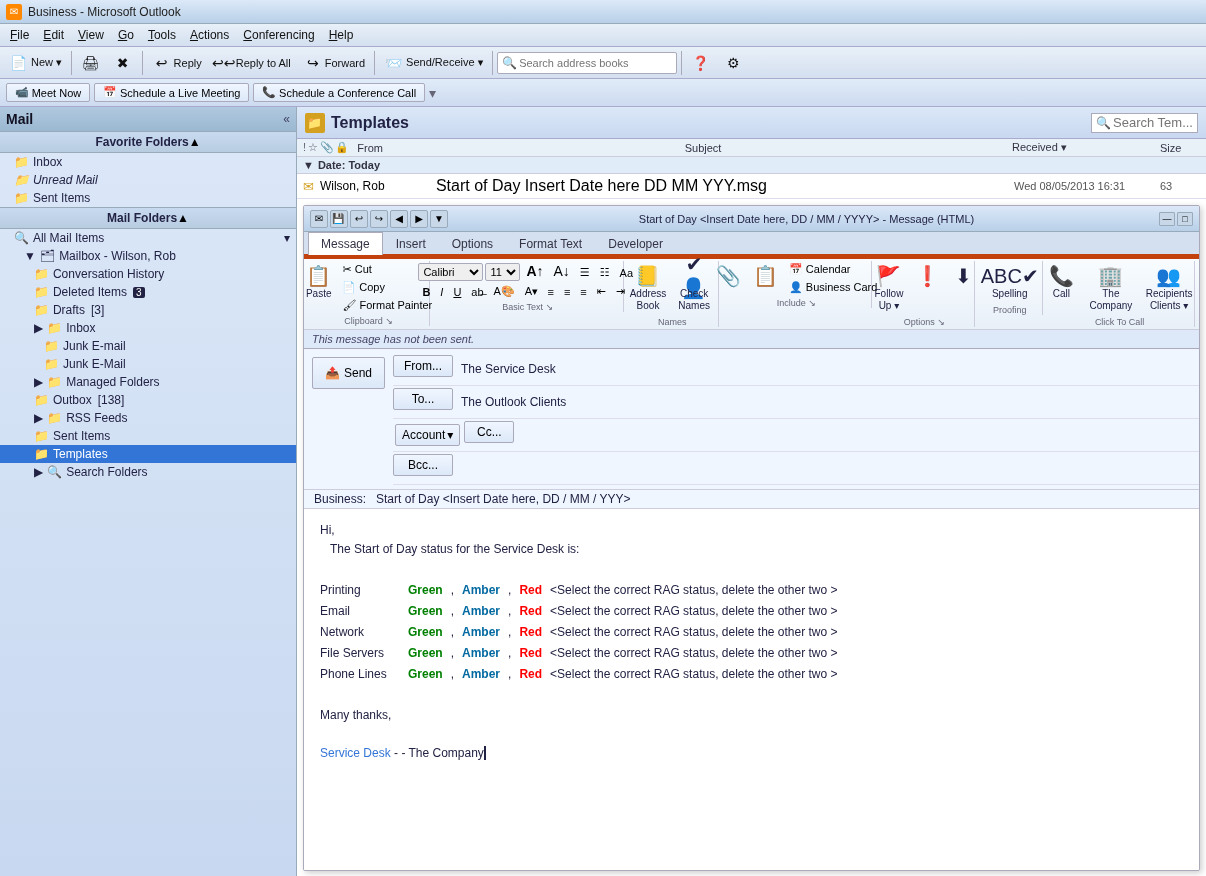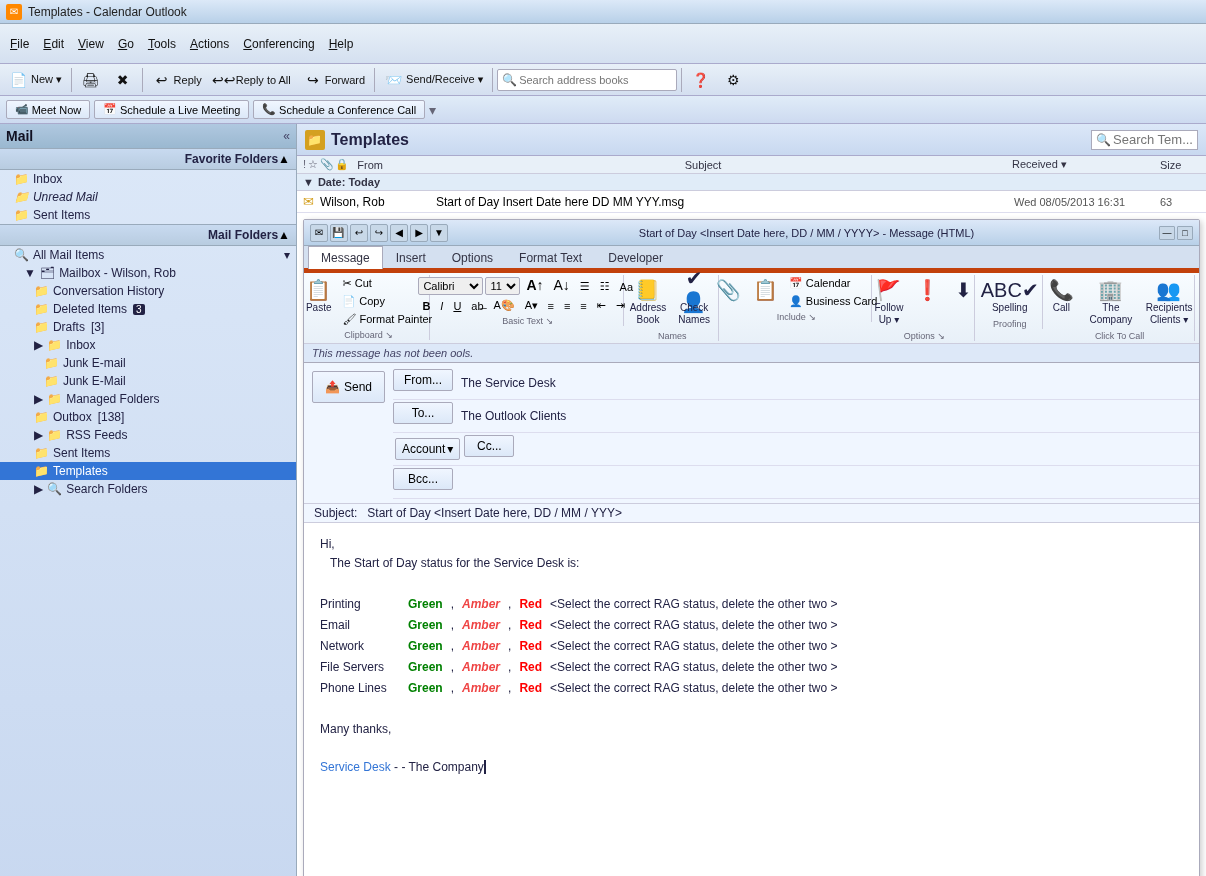--- a/index.html
+++ b/index.html
@@ -4,21 +4,21 @@
   <style>
     * { box-sizing: border-box; margin: 0; padding: 0; }
     body { font-family: 'Segoe UI', Tahoma, Arial, sans-serif; font-size: 12px; background: #d4e0f0; overflow: hidden; width: 1206px; height: 876px; }
 
     
     .title-bar { background: linear-gradient(to bottom, #dce9f8, #b8d0e8); padding: 3px 6px; display: flex; align-items: center; gap: 6px; border-bottom: 1px solid #9ab; height: 24px; }
     .title-bar-icon { width: 16px; height: 16px; background: #f80; border-radius: 2px; display: flex; align-items: center; justify-content: center; color: white; font-size: 10px; }
     .title-bar-text { font-size: 12px; color: #222; }
 
     
-    .menu-bar { background: linear-gradient(to bottom, #e8f0f8, #d4e0f0); padding: 10px 4px; display: flex; gap: 2px; border-bottom: 1px solid #aac; height: 40px; align-items: center; }
+    .menu-bar { background: linear-gradient(to bottom, #e8f0f8, #d4e0f0); padding: 10px 4px; display: flex; gap: 2px; border-bottom: 1px solid #aac; height: 23px; align-items: center; }
     .menu-item { padding: 2px 6px; font-size: 12px; color: #111; cursor: pointer; border-radius: 2px; }
     .menu-item span { text-decoration: underline; }
 
     
     .toolbar { background: linear-gradient(to bottom, #e8f0f8, #d4dff0); padding: 2px 4px; display: flex; align-items: center; gap: 2px; border-bottom: 1px solid #aac; height: 32px; flex-wrap: nowrap; }
     .toolbar-btn { display: flex; align-items: center; gap: 2px; padding: 2px 4px; border: 1px solid transparent; border-radius: 2px; cursor: pointer; font-size: 11px; color: #111; background: transparent; white-space: nowrap; }
     .toolbar-icon { width: 20px; height: 20px; display: flex; align-items: center; justify-content: center; font-size: 14px; }
     .toolbar-separator { width: 1px; height: 24px; background: #aab; margin: 0 2px; }
     .search-bar { display: flex; align-items: center; background: white; border: 1px solid #aab; border-radius: 2px; padding: 1px 4px; gap: 2px; height: 22px; width: 180px; }
     .search-input { border: none; outline: none; font-size: 11px; width: 140px; }
@@ -29,21 +29,21 @@
 
     
     .main-layout { display: flex; height: calc(876px - 24px - 22px - 32px - 28px); }
 
     
     .sidebar { width: 297px; background: linear-gradient(to bottom, #dce8f8, #c8d8f0); border-right: 1px solid #9ab; display: flex; flex-direction: column; overflow-y: auto; }
     .sidebar-header { display: flex; align-items: center; justify-content: space-between; padding: 4px 6px; background: linear-gradient(to bottom, #b0c8e0, #9ab8d0); }
     .sidebar-title { font-size: 14px; font-weight: bold; color: #112; }
     .sidebar-collapse { color: #446; font-size: 12px; cursor: pointer; }
 
-    .sidebar-section-header { display: flex; align-items: center; justify-content: flex-end; padding: 3px 6px; background: linear-gradient(to bottom, #c8daf0, #b8cce0); border-top: 1px solid #9ab; border-bottom: 1px solid #9ab; }
+    .sidebar-section-header { display: flex; align-items: center; justify-content: center; padding: 3px 6px; background: linear-gradient(to bottom, #c8daf0, #b8cce0); border-top: 1px solid #9ab; border-bottom: 1px solid #9ab; }
     .sidebar-section-title { font-size: 12px; font-weight: bold; color: #224; }
 
     .sidebar-item { display: flex; align-items: center; gap: 4px; padding: 2px 6px; cursor: pointer; color: #224; font-size: 12px; }
     .sidebar-item.selected { background: #3375d6; color: white; }
     .sidebar-item-indent1 { padding-left: 14px; }
     .sidebar-item-indent2 { padding-left: 24px; }
     .sidebar-item-indent3 { padding-left: 34px; }
     .sidebar-item-indent4 { padding-left: 44px; }
     .folder-icon { color: #d4a020; }
     .italic-text { font-style: italic; }
@@ -64,21 +64,21 @@
     .email-list-header-icons { display: flex; gap: 2px; color: #667; }
     .email-list-col { flex: 1; }
     .received-col { width: 140px; }
     .size-col { width: 40px; }
 
     .date-group { padding: 2px 6px; background: #e0ecf8; border-bottom: 1px solid #ccd; font-size: 11px; font-weight: bold; color: #334; display: flex; align-items: center; gap: 4px; }
 
     .email-row { display: flex; align-items: center; padding: 3px 6px; border-bottom: 1px solid #dde; cursor: pointer; gap: 6px; }
     .email-row-icon { font-size: 13px; color: #d4a020; }
     .email-from { width: 110px; font-size: 12px; }
-    .email-subject { flex: 1; font-size: 12px; }
+    .email-subject { flex: 1; font-size: 16px; }
     .email-received { width: 140px; font-size: 11px; color: #555; }
     .email-size { width: 40px; font-size: 11px; color: #555; }
 
     
     .message-window { margin: 6px; border: 1px solid #aab; border-radius: 2px; background: #f0f6ff; box-shadow: 2px 2px 6px rgba(0,0,0,0.2); flex: 1; overflow: hidden; display: flex; flex-direction: column; }
 
     
     .msg-title-bar { background: linear-gradient(to bottom, #dce8f8, #b8d0e8); padding: 3px 6px; display: flex; align-items: center; gap: 4px; border-bottom: 1px solid #9ab; height: 26px; }
     .msg-title-icons { display: flex; gap: 2px; margin-right: 6px; }
     .msg-title-icon { width: 18px; height: 18px; background: #c8d8e8; border: 1px solid #9ab; border-radius: 2px; display: flex; align-items: center; justify-content: center; font-size: 10px; cursor: pointer; }
@@ -122,37 +122,37 @@
 
     .subject-row { display: flex; align-items: center; border-bottom: 1px solid #ccd; padding: 2px 4px; }
     .subject-label { font-size: 12px; color: #224; margin-right: 4px; padding: 0 6px; }
     .subject-value { flex: 1; font-size: 12px; color: #224; }
 
     
     .msg-body { flex: 1; background: white; padding: 12px 16px; overflow-y: auto; font-size: 12px; color: #224; line-height: 1.6; }
     .status-row { display: flex; gap: 8px; margin: 2px 0; }
     .status-label { min-width: 80px; color: #224; }
     .status-green { color: green; font-weight: bold; }
-    .status-amber { color: #ef4444; font-weight: bold; font-style: italic; }
+    .status-amber { color: #0369a1; font-weight: bold; }
     .status-red { color: red; font-weight: bold; }
     .status-instruction { color: #224; }
     .service-desk-link { color: #3375d6; }
     .company-text { color: #224; }
 
     
     ::-webkit-scrollbar { width: 8px; }
     ::-webkit-scrollbar-track { background: #d4e0f0; }
     ::-webkit-scrollbar-thumb { background: #9ab; border-radius: 4px; }
   </style>
 </head>
 <body>
 
 <div class="title-bar">
   <span class="title-bar-icon">✉</span>
-  <span class="title-bar-text">Templates - Calendar Outlook</span>
+  <span class="title-bar-text">Business - Microsoft Outlook</span>
 </div>
 
 <div class="menu-bar">
   <span class="menu-item"><span>F</span>ile</span>
   <span class="menu-item"><span>E</span>dit</span>
   <span class="menu-item"><span>V</span>iew</span>
   <span class="menu-item"><span>G</span>o</span>
   <span class="menu-item"><span>T</span>ools</span>
   <span class="menu-item"><span>A</span>ctions</span>
   <span class="menu-item"><span>C</span>onferencing</span>
@@ -503,21 +503,21 @@
             <button class="ribbon-btn">
               <span class="ribbon-btn-icon">👥</span>
               <span class="ribbon-btn-label">Recipients<br>Clients ▾</span>
             </button>
           </div>
           <div class="ribbon-group-label">Click To Call</div>
         </div>
       </div>
 
       <div class="msg-not-sent">
-        <span>This message has not been ools.</span>
+        <span>This message has not been sent.</span>
       </div>
 
       <div class="msg-header-area">
         <div class="msg-send-btn-area">
           <button class="send-btn">
             <span>📤</span>
             <span>Send</span>
           </button>
         </div>
         <div class="msg-fields">
@@ -540,21 +540,21 @@
             <span class="field-value"></span>
           </div>
           <div class="field-row">
             <button class="field-btn">Bcc...</button>
             <span class="field-value"></span>
           </div>
         </div>
       </div>
 
       <div class="subject-row">
-        <span class="subject-label">Subject:</span>
+        <span class="subject-label">Business:</span>
         <span class="subject-value">Start of Day &lt;Insert Date here, DD / MM / YYY&gt;</span>
       </div>
 
       <div class="msg-body">
         <p>Hi,</p>
         <p>&nbsp;&nbsp;&nbsp;The Start of Day status for the Service Desk is:</p>
         <br>
         <div class="status-row">
           <span class="status-label">Printing</span>
           <span class="status-green">Green</span>

